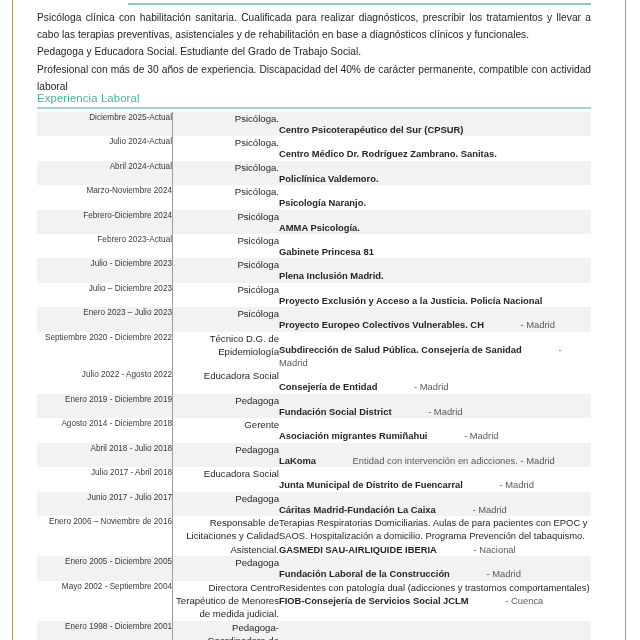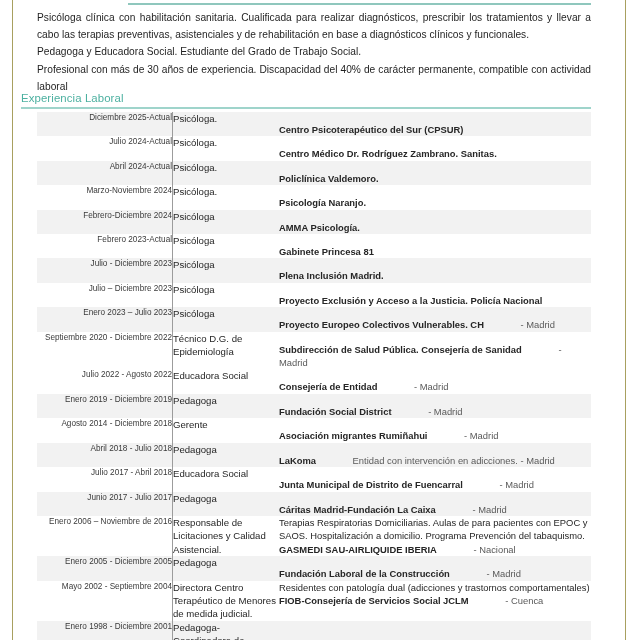--- a/index.html
+++ b/index.html
@@ -58,21 +58,21 @@
   }
   .summary p {
     margin: 0;
   }
   .summary p.justify {
     text-align: justify;
   }
 
   .section-head {
     position: absolute;
-    left: 8px;
+    left: 24px;
     right: 34px;
     top: 92px;
   }
   .section-head .title {
     font-size: 11.4px;
     color: #4cb0a0;
     letter-spacing: 0.1px;
     padding-bottom: 3px;
   }
   .section-head .underline {
@@ -104,20 +104,21 @@
     padding: 2px 8px 2px 0;
     white-space: normal;
   }
   td.role {
     width: 106px;
     font-size: 9.6px;
     line-height: 13.4px;
     color: #262626;
     padding: 1px 6px 2px 6px;
     border-left: 1px solid #9c9c9c;
+    text-align: right;
   }
   td.org {
     font-size: 9.4px;
     line-height: 13.4px;
     color: #262626;
     padding: 1px 4px 2px 0;
   }
   td.org .b { font-weight: bold; }
   td.org .loc { color: #5a5a5a; padding-left: 34px; }
   td.org .mid { display: block; }

